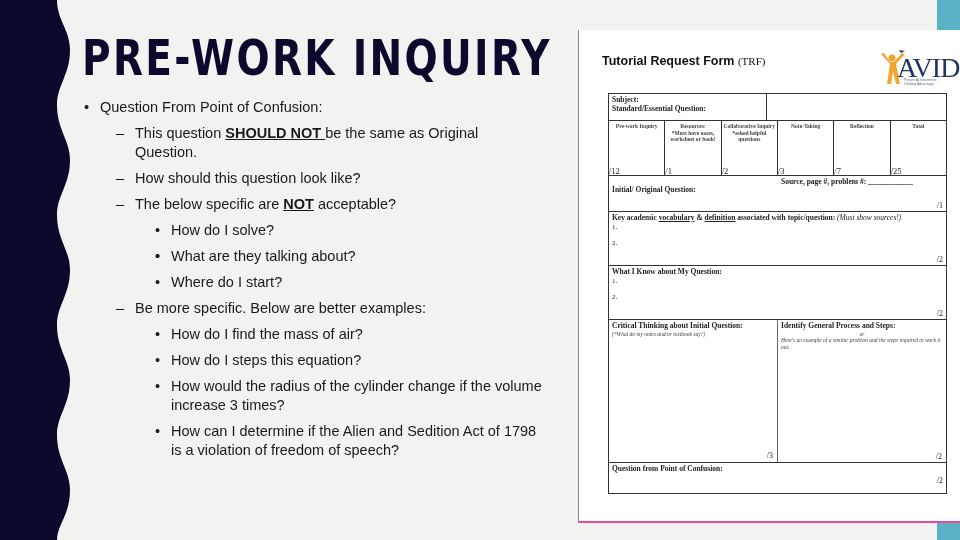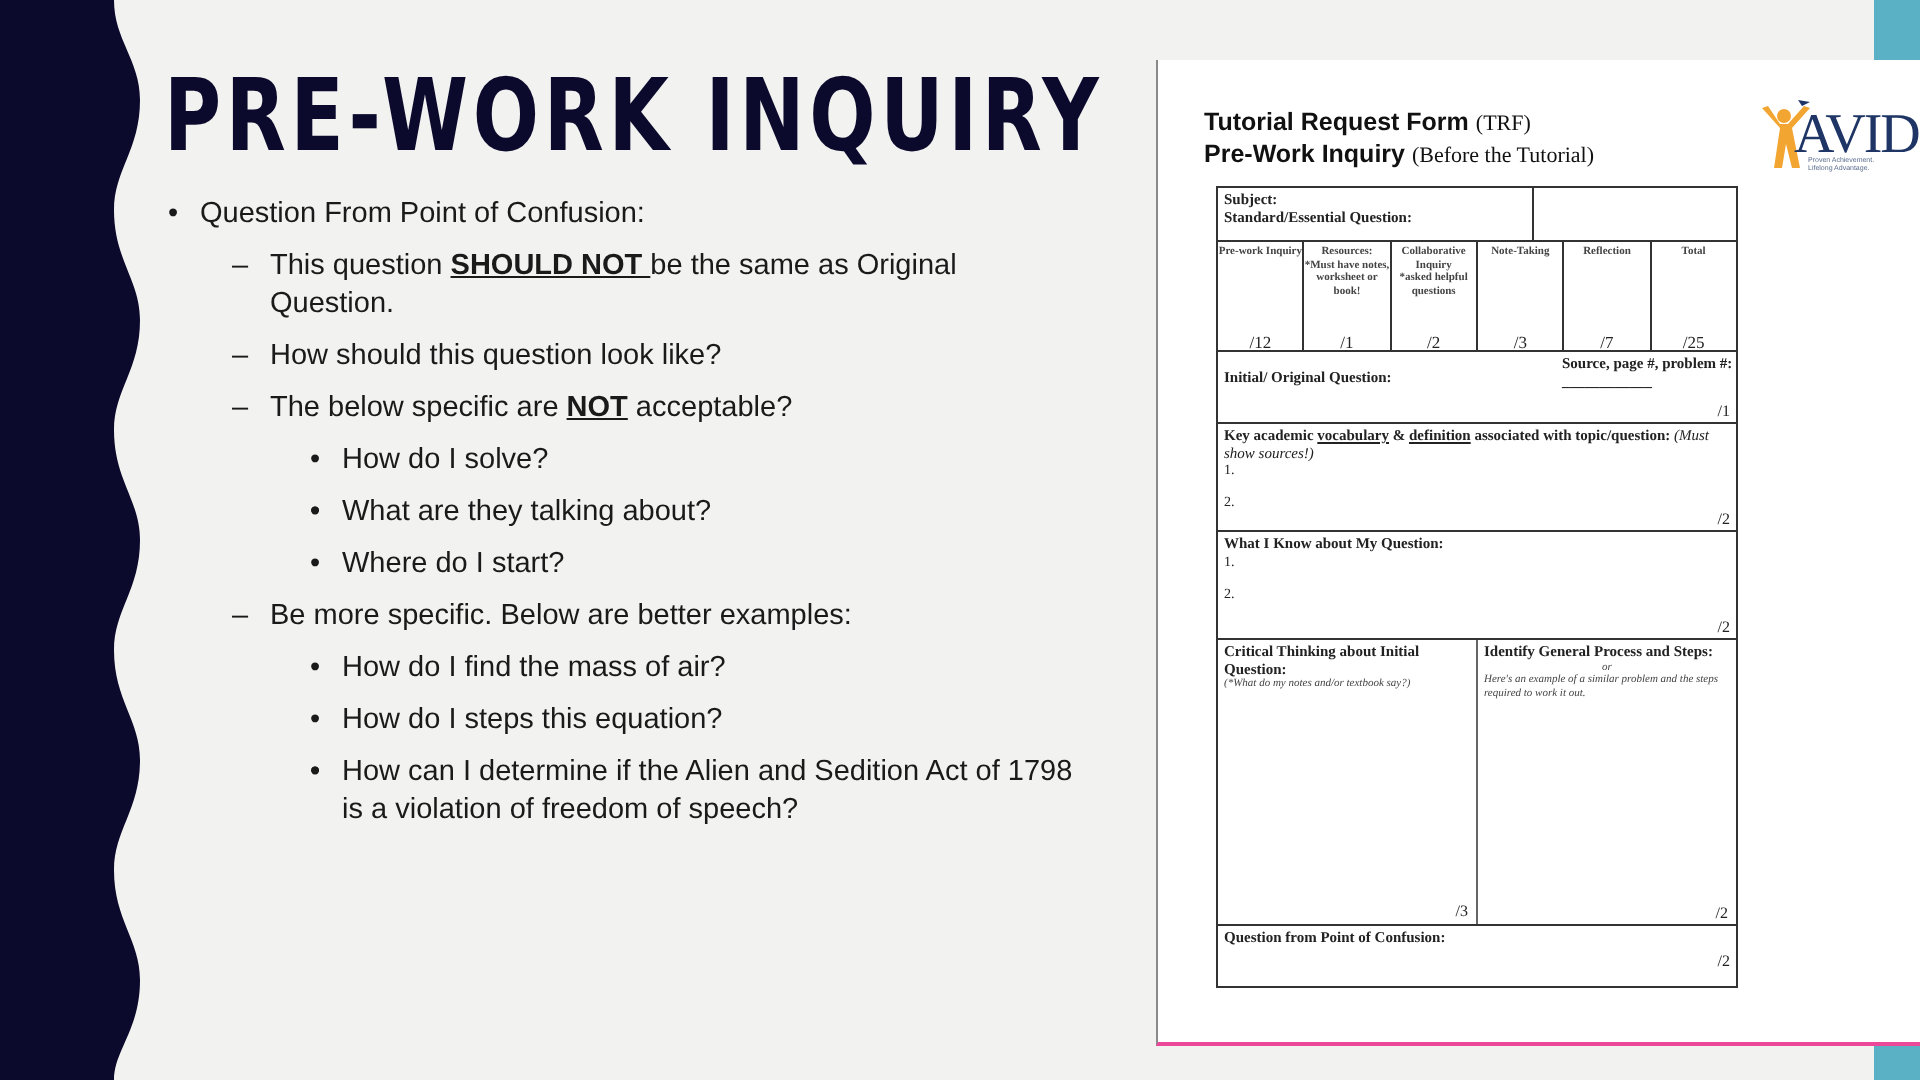--- a/index.html
+++ b/index.html
@@ -17,27 +17,27 @@
   .emph { font-weight: bold; text-decoration: underline; }
 
   .form-panel { position: absolute; left: 578px; top: 30px; width: 382px; height: 493px; background: #ffffff; border-left: 1px solid #8a8a8a; border-bottom: 2px solid #ec4899; box-sizing: border-box; }
   .form-title1, .form-title2 { position: absolute; left: 23px; font-weight: bold; color: #111; font-size: 12.5px; white-space: nowrap; }
   .form-title1 { top: 24px; }
   .form-title2 { top: 40px; }
   .sub { font-weight: normal; font-family: "Liberation Serif", serif; font-size: 11px; }
   .logo { position: absolute; left: 300px; top: 18px; width: 62px; height: 40px; }
   .logo .avid { position: absolute; left: 18px; top: 4px; font-family: "Liberation Serif", serif; font-size: 28px; color: #1e3566; letter-spacing: -1px; }
   .logo .tag { position: absolute; left: 25px; top: 30px; font-size: 3.5px; color: #5a6d8d; line-height: 4px; white-space: nowrap; }
-  .tbl { position: absolute; left: 29px; width: 261px; border: 1px solid #333; box-sizing: border-box; font-family: "Liberation Serif", serif; color: #222; }
+  .tbl { position: absolute; left: 29px; width: 339px; border: 1px solid #333; box-sizing: border-box; font-family: "Liberation Serif", serif; color: #222; }
   .cell-lbl { font-weight: bold; font-size: 7.5px; line-height: 8.5px; }
   .pts { position: absolute; font-size: 8px; color: #222; }
   .hdr-row { display: flex; height: 54px; border-top: 1px solid #333; }
   .hdr-cell { flex: 1; border-right: 1px solid #333; position: relative; font-size: 5.5px; text-align: center; padding-top: 2px; line-height: 6.5px; font-weight: bold; color: #444; }
   .hdr-cell:last-child { border-right: none; }
-  .hdr-cell .pts { bottom: 1px; left: 0; right: 0; text-align: center; font-weight: normal; font-size: 8.5px; }
+  .hdr-cell .pts { bottom: 1px; left: 0; right: 0; text-align: left; font-weight: normal; font-size: 8.5px; }
   .sec { position: relative; border-top: 1px solid #333; padding: 2px 3px; box-sizing: border-box; }
   .sec .pts { right: 3px; bottom: 1px; }
   .num { font-size: 7px; line-height: 8px; }
   .split { display: flex; }
   .split > div { flex: 1; position: relative; padding: 2px 3px; box-sizing: border-box; }
   .split > div:first-child { border-right: 1px solid #666; }
   .ital { font-style: italic; font-size: 5.5px; line-height: 6.5px; color: #444; }
   .u { text-decoration: underline; }
 </style>
 </head>
@@ -70,30 +70,27 @@
   <div class="l3"><span class="mark">•</span></div>
   <div class="l3"><span class="mark">•</span><span>What are they talking about?</span></div>
   <div class="l3"><span class="mark">•</span><span>Where do I start?</span></div>
 
   <div class="l2">
     <span class="mark">–</span>
     <span>Be more specific. Below are better examples:</span>
   </div>
   <div class="l3"><span class="mark">•</span><span>How do I find the mass of air?</span></div>
   <div class="l3"><span class="mark">•</span><span>How do I steps this equation?</span></div>
-  <div class="l3"><span class="mark">•</span></div>
+  <div class="l3"><span class="mark">•</span><span>How would the radius of the cylinder change if the volume increase 3 times?</span></div>
   <div class="l3"><span class="mark">•</span><span>How can I determine if the Alien and Sedition Act of 1798 is a violation of freedom of speech?</span></div>
 </div>
 
 <div class="form-panel">
   <div class="form-title1">
     <span>Tutorial Request Form</span> <span class="sub">(TRF)</span>
-  </div>
-  <div class="form-title2">
-    <span>Pre-Work Inquiry</span> <span class="sub">(Before the Tutorial)</span>
   </div>
 
   <div class="logo">
     <svg width="30" height="36" viewBox="0 0 30 36" style="position:absolute;left:0;top:2px;">
       <circle cx="13" cy="8" r="3.5" fill="#f2a531"></circle>
       <path d="M2,4 L11,14 L8,34 L12,34 L14,22 L17,34 L21,34 L17,14 L26,4 L23,3 L15,12 L11,12 L5,3 Z" fill="#f2a531"></path>
       <path d="M20,0 L26,1 L22,3 Z" fill="#1e3566"></path>
     </svg>
     <span class="avid">AVID</span>
     <div class="tag"><span>Proven Achievement.</span><br><span>Lifelong Advantage.</span></div>

